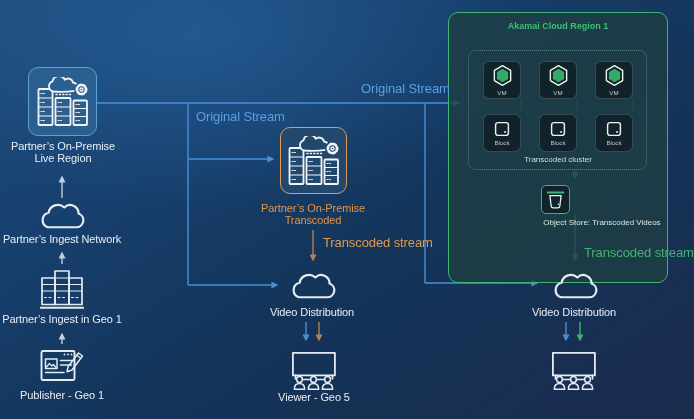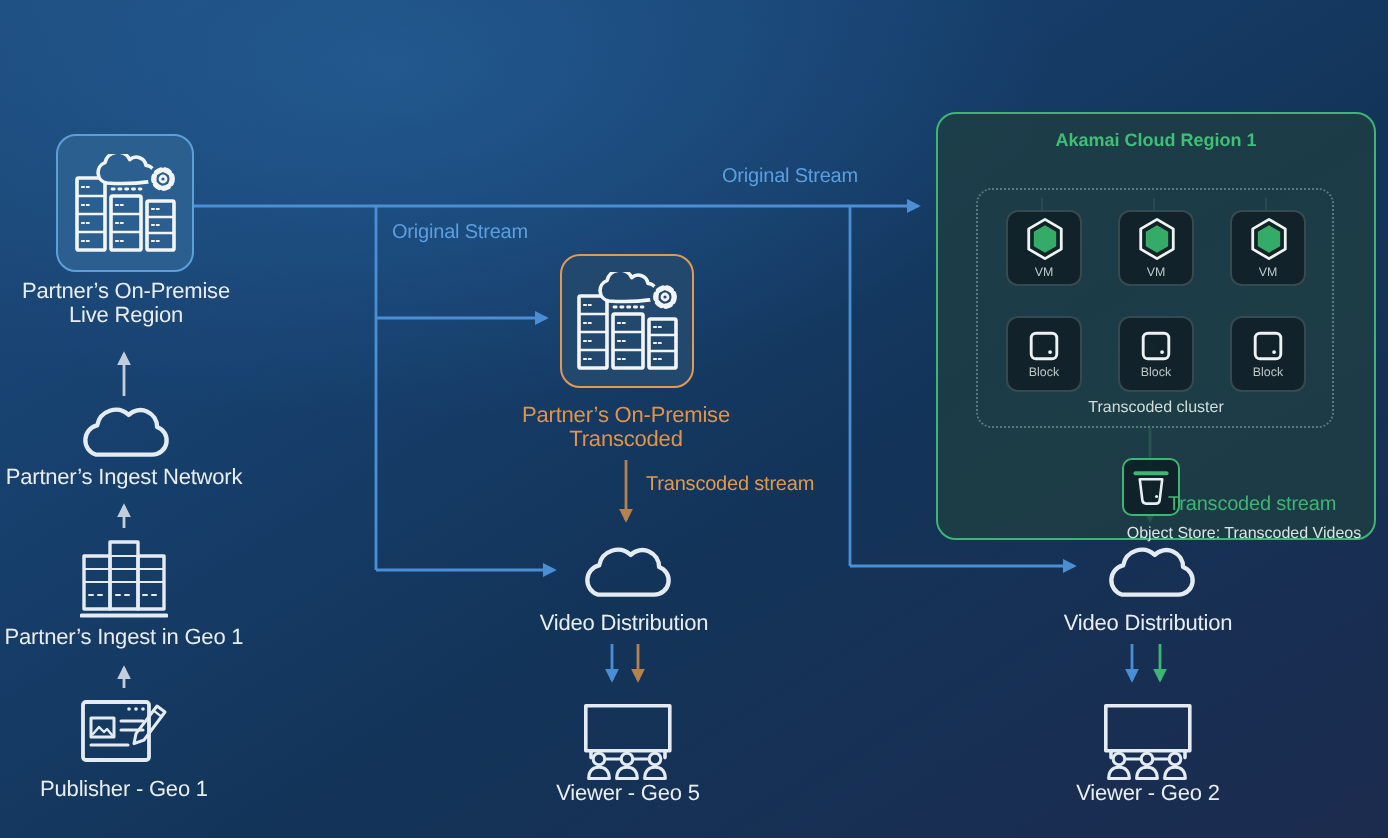--- a/index.html
+++ b/index.html
@@ -7,24 +7,24 @@
     font-family:"Liberation Sans",sans-serif;
     background:
       radial-gradient(ellipse 80% 70% at 28% 8%, rgba(42,108,170,0.5), rgba(42,108,170,0) 60%),
       linear-gradient(148deg,#1d4a7a 0%,#17406e 30%,#133459 58%,#1b2b4e 100%);}
   .edges{position:absolute;left:0;top:0;pointer-events:none;}
   .icon-box{position:absolute;border-radius:10px;display:flex;align-items:center;justify-content:center;box-sizing:border-box;}
   .blue-box{border:1.5px solid #5da0d9;background:#2b5f90;}
   .orange-box{border:1.5px solid #e29a52;background:#23486e;}
   .lbl{position:absolute;text-align:center;color:#e9eef5;font-size:11px;line-height:11.5px;letter-spacing:-0.1px;}
   .lbl.orange{color:#e0944a;}
-  .edge-label{position:absolute;font-size:10px;line-height:9px;white-space:nowrap;letter-spacing:-0.1px;}
+  .edge-label{position:absolute;font-size:13px;line-height:9px;white-space:nowrap;letter-spacing:-0.1px;}
   .icon{position:absolute;display:flex;align-items:center;justify-content:center;}
-  .region{position:absolute;left:468px;top:12px;width:220px;height:214px;box-sizing:border-box;
-    border:1.5px solid #3eb573;border-radius:10px;background:rgba(30,62,66,0.8);margin-top:44px;}
+  .region{position:absolute;left:448px;top:12px;width:220px;height:271px;box-sizing:border-box;
+    border:1.5px solid #3eb573;border-radius:10px;background:rgba(30,62,66,0.8);}
   .region-title{position:absolute;top:8px;width:100%;text-align:center;color:#3fbf75;font-size:9px;font-weight:bold;line-height:11.5px;}
   .cluster{position:absolute;left:19px;top:37px;width:179px;height:120px;box-sizing:border-box;
     border:1px dotted rgba(150,185,190,0.5);border-radius:8px;}
   .node{position:absolute;width:38px;height:38px;box-sizing:border-box;background:rgba(16,33,40,0.92);
     border:1px solid rgba(150,180,180,0.28);border-radius:6px;display:flex;flex-direction:column;align-items:center;justify-content:center;}
   .nlabel{font-size:6.2px;line-height:7px;color:#bcc9c9;margin-top:2px;}
   .cluster-label{position:absolute;top:142px;width:100%;text-align:center;font-size:8px;color:#d3ddd9;}
   .store-box{position:absolute;left:92px;top:172px;width:29px;height:29px;box-sizing:border-box;
     border:1.4px solid #3eb573;border-radius:5px;background:rgba(14,32,38,0.9);display:flex;align-items:center;justify-content:center;}
   .store-label{position:absolute;top:205px;width:100%;text-align:center;font-size:8px;color:#dce5e1;padding-left:44px;}
@@ -265,22 +265,19 @@
     <svg width="44" height="38" viewBox="0 0 44 38" fill="none" stroke="#e4ebf2" stroke-width="1.8" stroke-linecap="round" stroke-linejoin="round">
       <rect x="0.9" y="0.9" width="42" height="22.5"></rect>
       <path d="M3.5 23.5 V26.8 M40.5 23.5 V26.8"></path>
       <path d="M10.4 27.5 H18.6 M24.4 27.5 H32.6" stroke-width="1.5"></path>
       <circle cx="7.5" cy="27.5" r="2.9" stroke-width="1.5"></circle>
       <circle cx="21.5" cy="27.5" r="2.9" stroke-width="1.5"></circle>
       <circle cx="35.5" cy="27.5" r="2.9" stroke-width="1.5"></circle>
       <path d="M2.3 37.2 q0.2 -5.6 5.2 -5.6 q5 0 5.2 5.6 z M16.3 37.2 q0.2 -5.6 5.2 -5.6 q5 0 5.2 5.6 z M30.3 37.2 q0.2 -5.6 5.2 -5.6 q5 0 5.2 5.6 z" stroke-width="1.5"></path>
     </svg>
   </div>
-  <div class="lbl" style="left:504px;top:392px;width:140px">
-    <div>Viewer - Geo 2</div>
-  </div>
 
   <div class="edge-label" style="left:196px;top:112px;color:#5b9fe0">Original Stream</div>
   <div class="edge-label" style="left:361px;top:84px;color:#5b9fe0">Original Stream</div>
   <div class="edge-label" style="left:323px;top:238px;color:#e09a50">Transcoded stream</div>
   <div class="edge-label" style="left:584px;top:248px;color:#3eb573">Transcoded stream</div>
 
 </div>
 
 </body></html>

